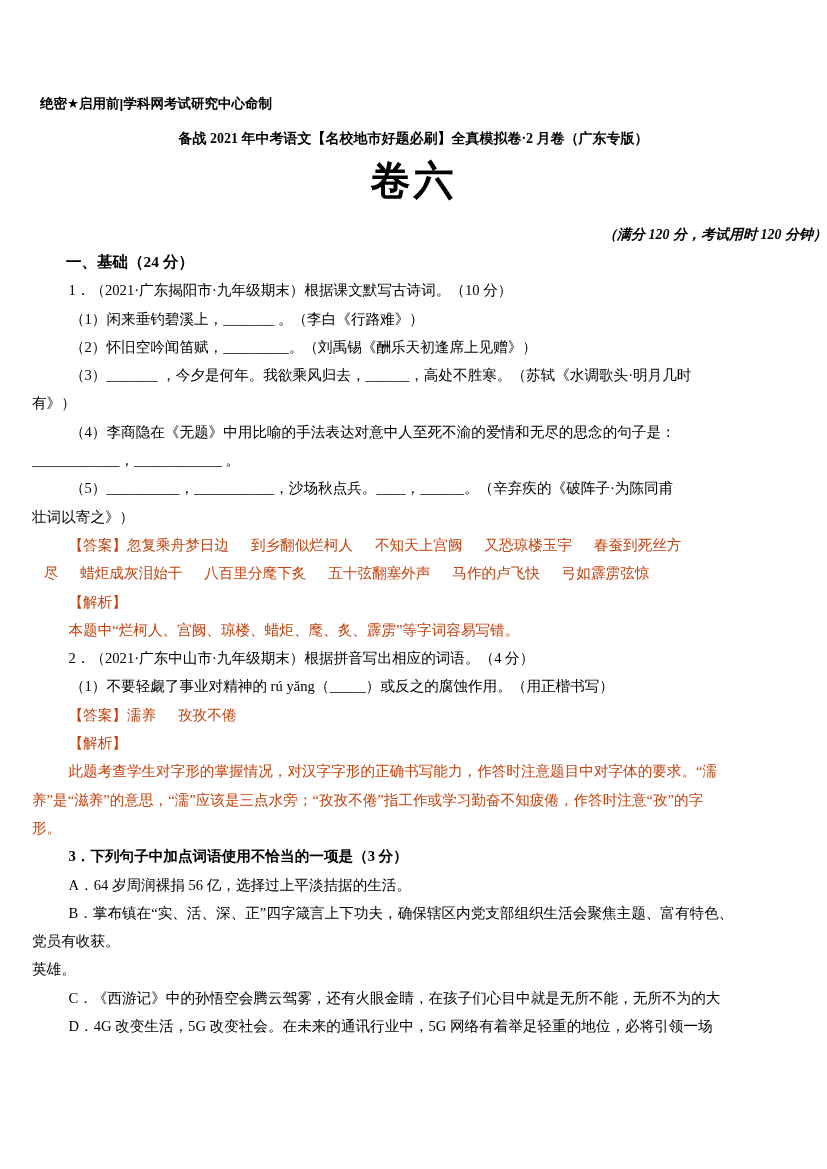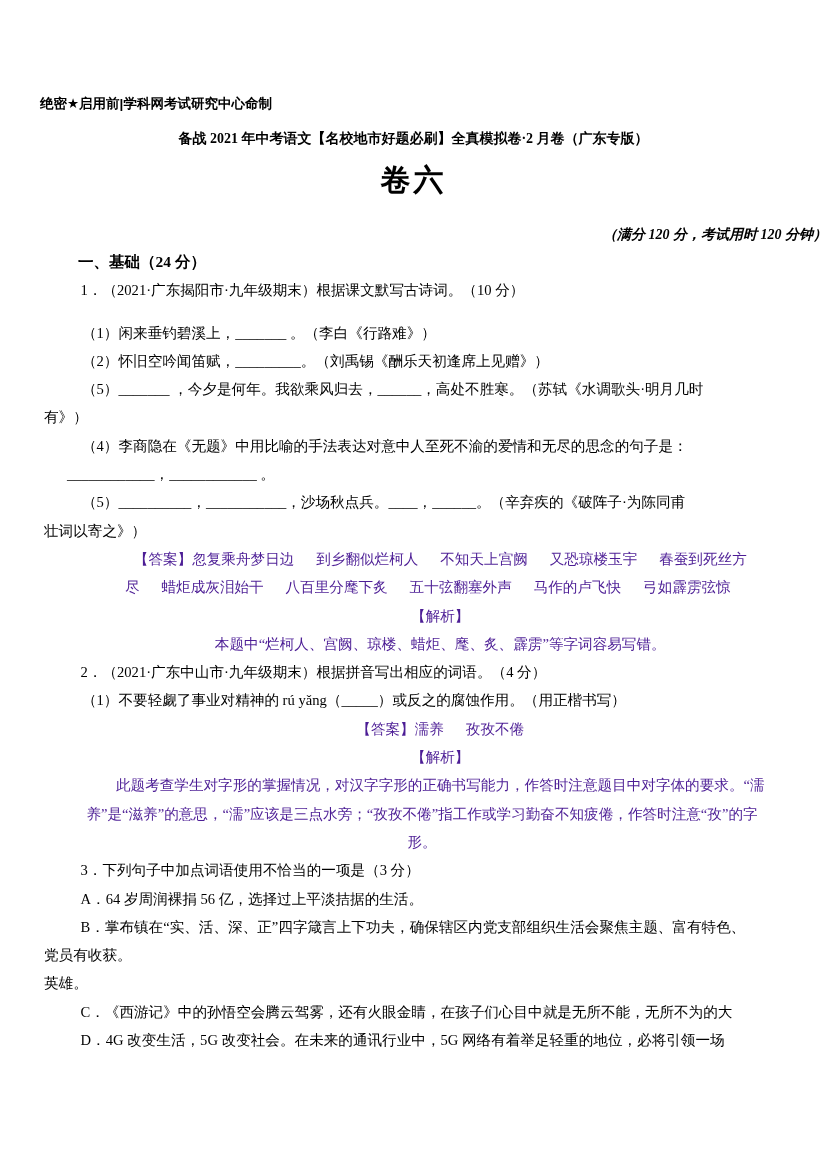--- a/index.html
+++ b/index.html
@@ -32,89 +32,89 @@
     font-weight: bold;
     line-height: 26px;
     white-space: pre;
   }
   .volume {
     position: absolute;
     top: 158px;
     left: 0;
     width: 100%;
     text-align: center;
-    font-size: 30px;
+    font-size: 40px;
     font-weight: bold;
     line-height: 44px;
     letter-spacing: 3px;
     font-family: "Liberation Sans", "DejaVu Sans", sans-serif;
   }
   .exam-info {
     position: absolute;
     top: 224px;
     left: 0;
     width: 100%;
     text-align: right;
     font-size: 14px;
     font-weight: bold;
     font-style: italic;
     line-height: 22px;
     white-space: pre;
   }
   .doc-body {
     position: absolute;
     top: 248px;
-    left: 44px;
+    left: 32px;
     width: 756px;
     font-size: 14.6px;
   }
   .line {
     height: 28.3px;
     line-height: 28.3px;
     white-space: pre;
     overflow: visible;
   }
-  .line.red { color: #4c1d95; text-align: center; }
+  .line.red { color: #c2410c; }
   .line.bold { font-weight: bold; font-size: 15.5px; }
 </style>
 </head>
 <body>
 
 <div class="page">
   <div class="security">绝密★启用前|学科网考试研究中心命制</div>
 
   <div class="exam-title">备战 2021 年中考语文【名校地市好题必刷】全真模拟卷·2 月卷（广东专版）</div>
 
   <div class="volume">卷六</div>
 
   <div class="exam-info">（满分 120 分，考试用时 120 分钟）</div>
 
   <div class="doc-body">
       <div class="line bold" style="padding-left: 2.2em;">一、基础（24 分）</div>
       <div class="line" style="padding-left: 2.5em;">1．（2021·广东揭阳市·九年级期末）根据课文默写古诗词。（10 分）</div>
-      <div class="line" style="padding-left: 2.6em; margin-top: 14px;">（1）闲来垂钓碧溪上，_______ 。（李白《行路难》）</div>
+      <div class="line" style="padding-left: 2.6em;">（1）闲来垂钓碧溪上，_______ 。（李白《行路难》）</div>
       <div class="line" style="padding-left: 2.6em;">（2）怀旧空吟闻笛赋，_________。（刘禹锡《酬乐天初逢席上见赠》）</div>
-      <div class="line" style="padding-left: 2.6em;">（5）_______ ，今夕是何年。我欲乘风归去，______，高处不胜寒。（苏轼《水调歌头·明月几时</div>
+      <div class="line" style="padding-left: 2.6em;">（3）_______ ，今夕是何年。我欲乘风归去，______，高处不胜寒。（苏轼《水调歌头·明月几时</div>
       <div class="line" style="padding-left: 0em;">有》）</div>
       <div class="line" style="padding-left: 2.6em;">（4）李商隐在《无题》中用比喻的手法表达对意中人至死不渝的爱情和无尽的思念的句子是：</div>
-      <div class="line" style="padding-left: 0em; margin-left: 23px;">____________，____________ 。</div>
+      <div class="line" style="padding-left: 0em;">____________，____________ 。</div>
       <div class="line" style="padding-left: 2.6em;">（5）__________，___________，沙场秋点兵。____，______。（辛弃疾的《破阵子·为陈同甫</div>
       <div class="line" style="padding-left: 0em;">壮词以寄之》）</div>
       <div class="line red" style="padding-left: 2.5em;">【答案】忽复乘舟梦日边      到乡翻似烂柯人      不知天上宫阙      又恐琼楼玉宇      春蚕到死丝方</div>
       <div class="line red" style="padding-left: 0.8em;">尽      蜡炬成灰泪始干      八百里分麾下炙      五十弦翻塞外声      马作的卢飞快      弓如霹雳弦惊</div>
       <div class="line red" style="padding-left: 2.5em;">【解析】</div>
       <div class="line red" style="padding-left: 2.5em;">本题中“烂柯人、宫阙、琼楼、蜡炬、麾、炙、霹雳”等字词容易写错。</div>
       <div class="line" style="padding-left: 2.5em;">2．（2021·广东中山市·九年级期末）根据拼音写出相应的词语。（4 分）</div>
       <div class="line" style="padding-left: 2.6em;">（1）不要轻觑了事业对精神的 rú yǎng（_____）或反之的腐蚀作用。（用正楷书写）</div>
       <div class="line red" style="padding-left: 2.5em;">【答案】濡养      孜孜不倦</div>
       <div class="line red" style="padding-left: 2.5em;">【解析】</div>
       <div class="line red" style="padding-left: 2.5em;">此题考查学生对字形的掌握情况，对汉字字形的正确书写能力，作答时注意题目中对字体的要求。“濡</div>
       <div class="line red" style="padding-left: 0em;">养”是“滋养”的意思，“濡”应该是三点水旁；“孜孜不倦”指工作或学习勤奋不知疲倦，作答时注意“孜”的字</div>
       <div class="line red" style="padding-left: 0em;">形。</div>
-      <div class="line" style="padding-left: 2.5em;">3．下列句子中加点词语使用不恰当的一项是（3 分）</div>
+      <div class="line" style="padding-left: 2.5em; font-weight: bold;">3．下列句子中加点词语使用不恰当的一项是（3 分）</div>
       <div class="line" style="padding-left: 2.5em;">A．64 岁周润裸捐 56 亿，选择过上平淡拮据的生活。</div>
       <div class="line" style="padding-left: 2.5em;">B．掌布镇在“实、活、深、正”四字箴言上下功夫，确保辖区内党支部组织生活会聚焦主题、富有特色、</div>
       <div class="line" style="padding-left: 0em;">党员有收获。</div>
       <div class="line" style="padding-left: 0em;">英雄。</div>
       <div class="line" style="padding-left: 2.5em;">C．《西游记》中的孙悟空会腾云驾雾，还有火眼金睛，在孩子们心目中就是无所不能，无所不为的大</div>
       <div class="line" style="padding-left: 2.5em;">D．4G 改变生活，5G 改变社会。在未来的通讯行业中，5G 网络有着举足轻重的地位，必将引领一场</div>
     </div>
 </div>
 
 </body></html>

